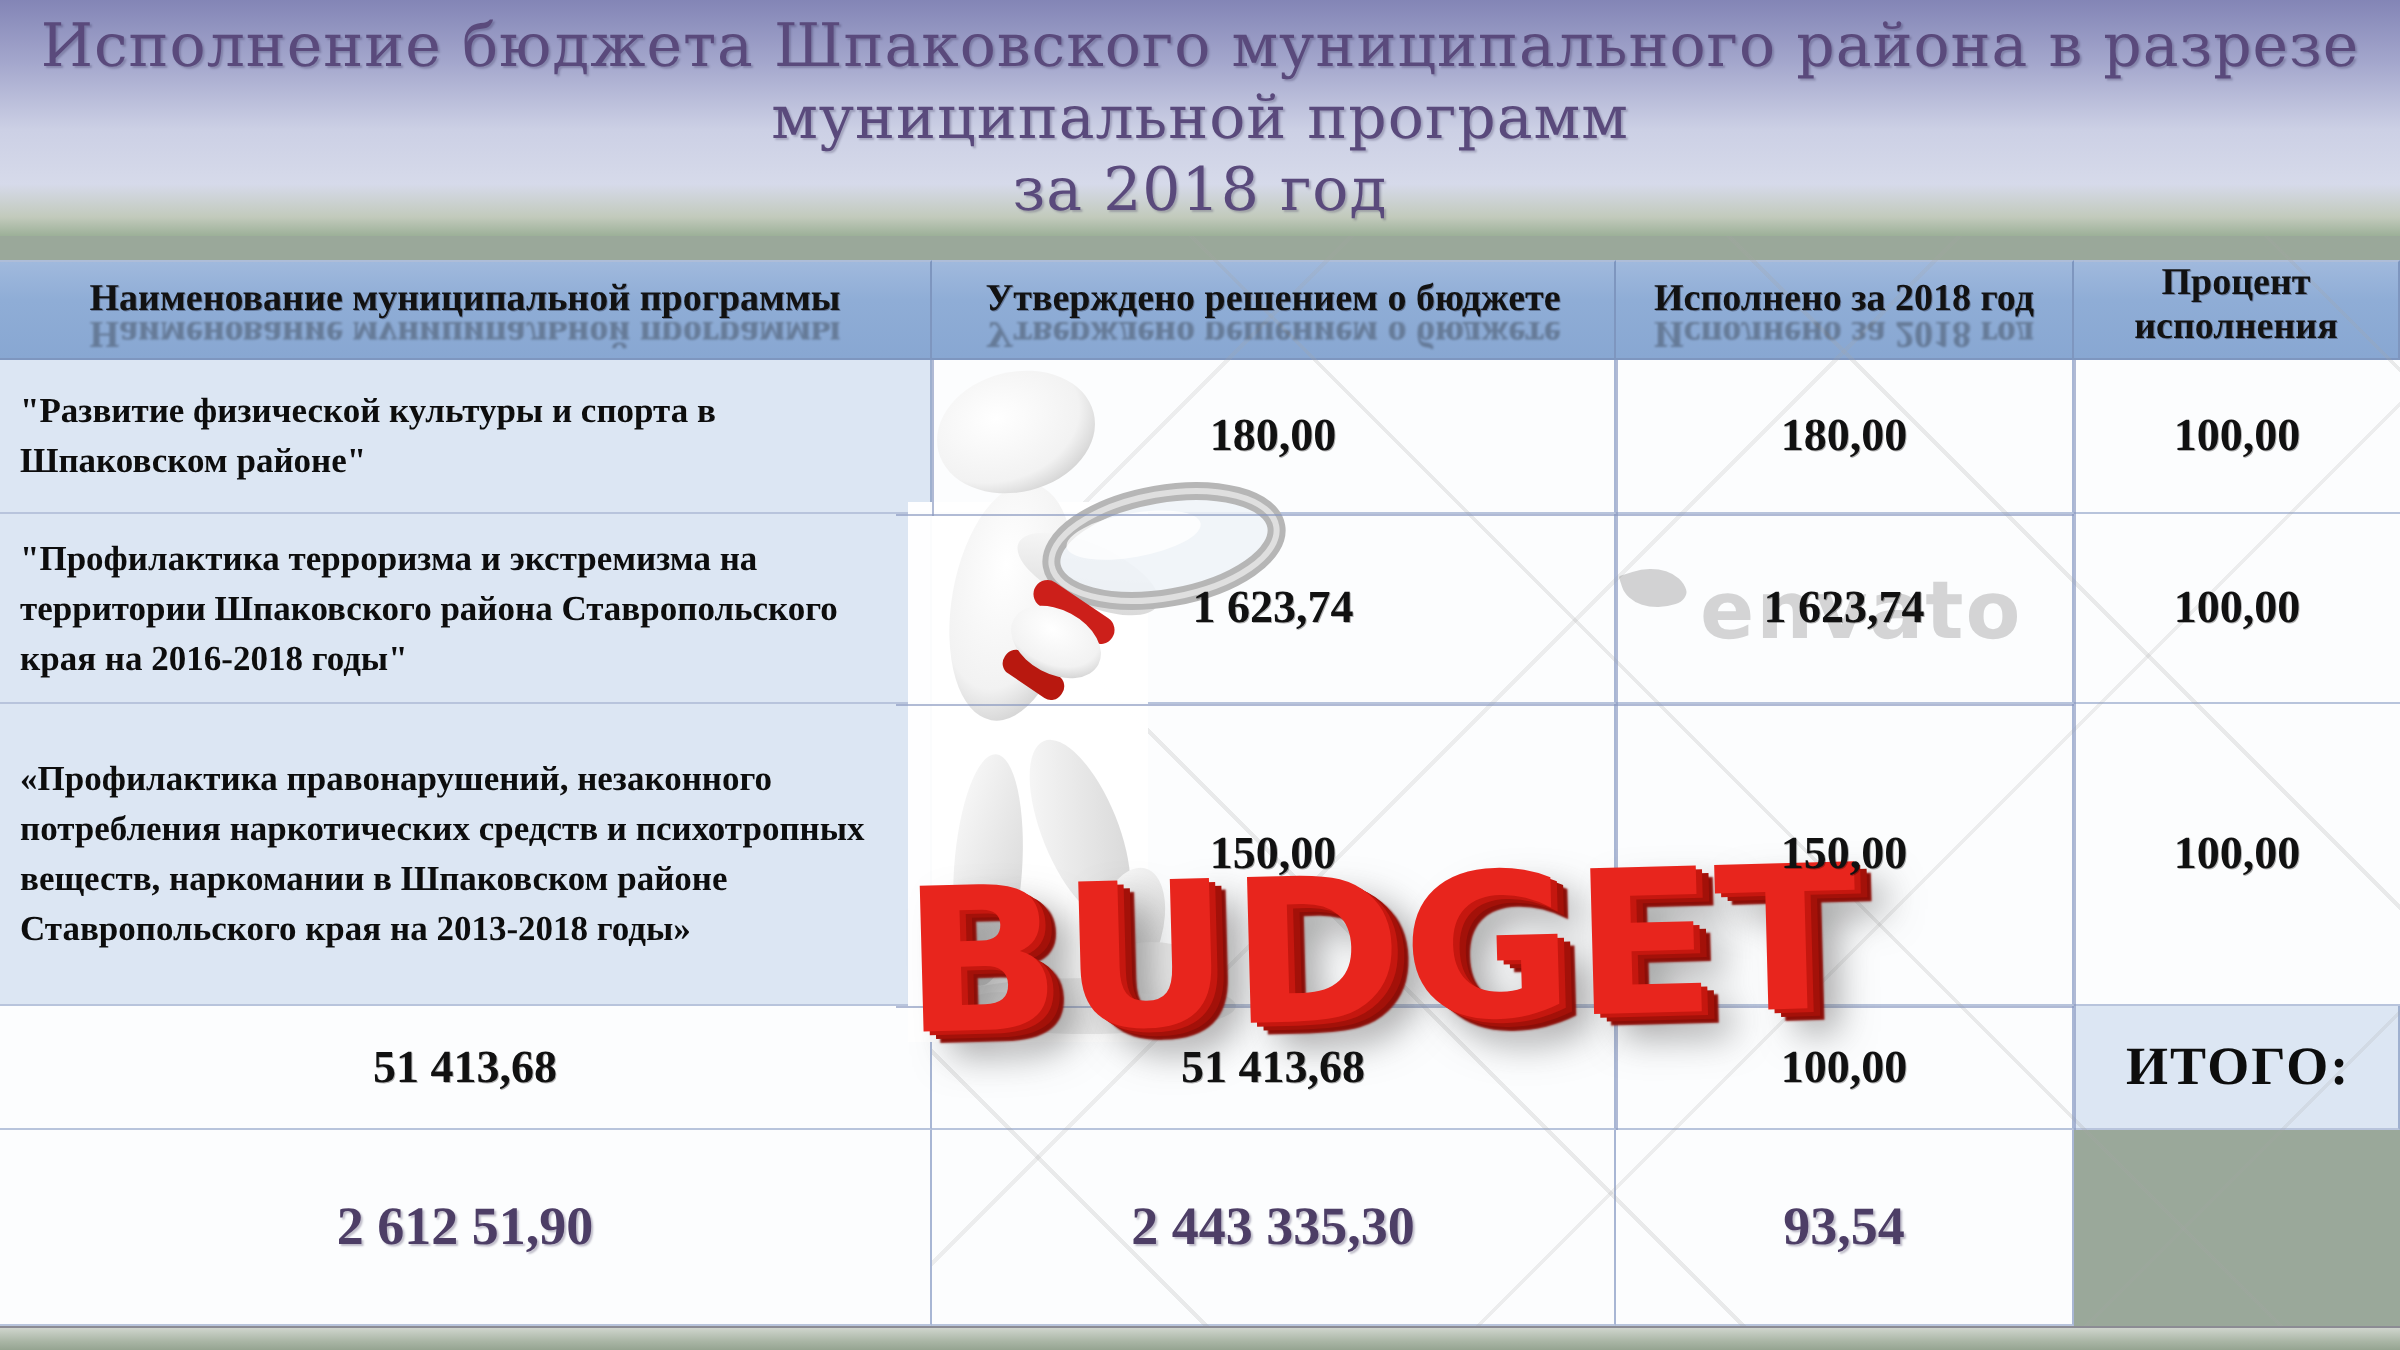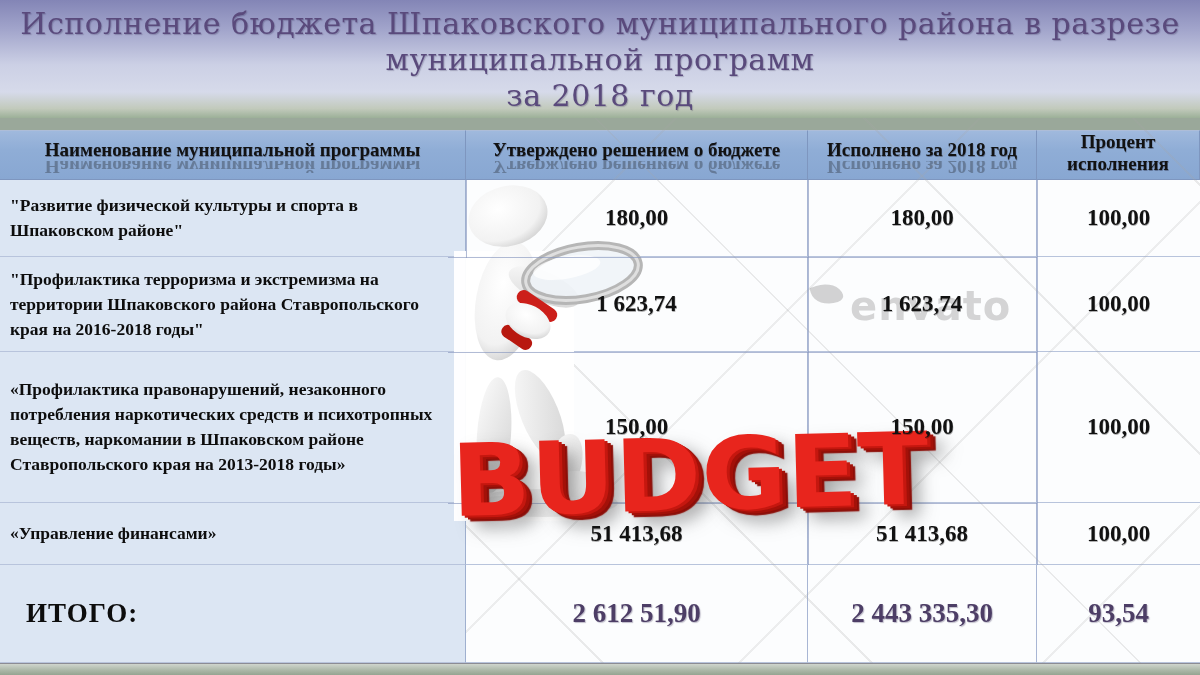--- a/index.html
+++ b/index.html
@@ -164,23 +164,20 @@
     <div class="tc vc">
         <span class="ctext">150,00</span>
       </div>
     <div class="tc vc">
         <span class="ctext">150,00</span>
       </div>
     <div class="tc vc">
         <span class="ctext">100,00</span>
       </div>
 
-    <div class="tc nc">
-        <span class="ctext">«Управление финансами»</span>
-      </div>
     <div class="tc vc">
         <span class="ctext">51 413,68</span>
       </div>
     <div class="tc vc">
         <span class="ctext">51 413,68</span>
       </div>
     <div class="tc vc">
         <span class="ctext">100,00</span>
       </div>
 

